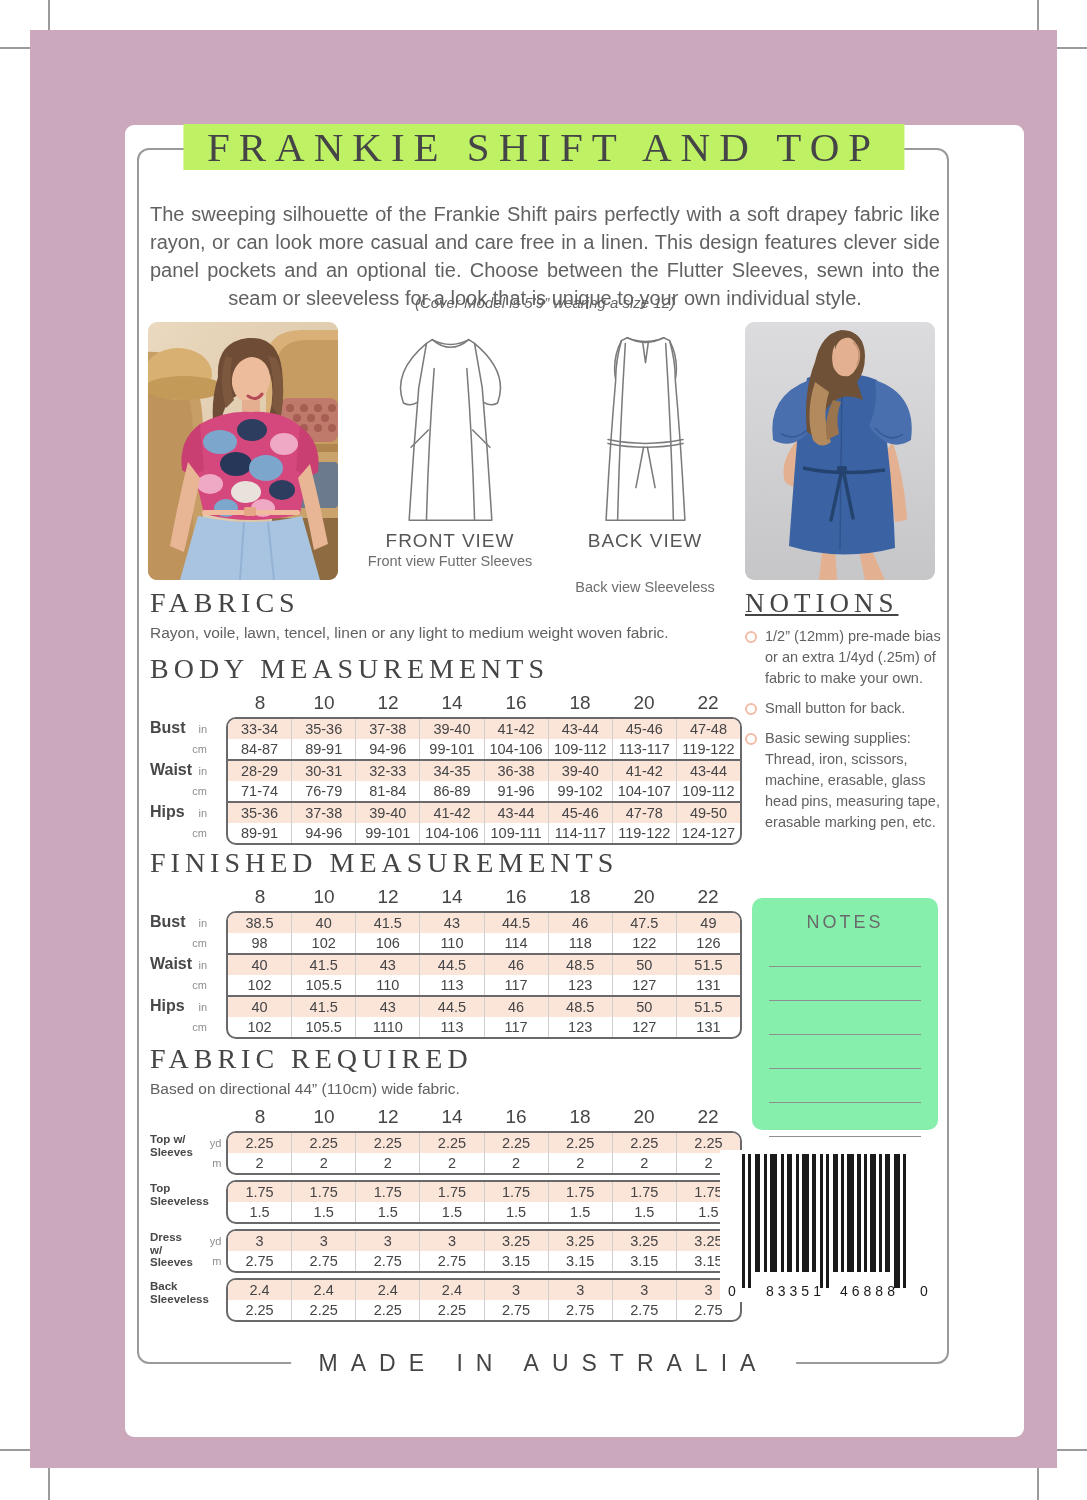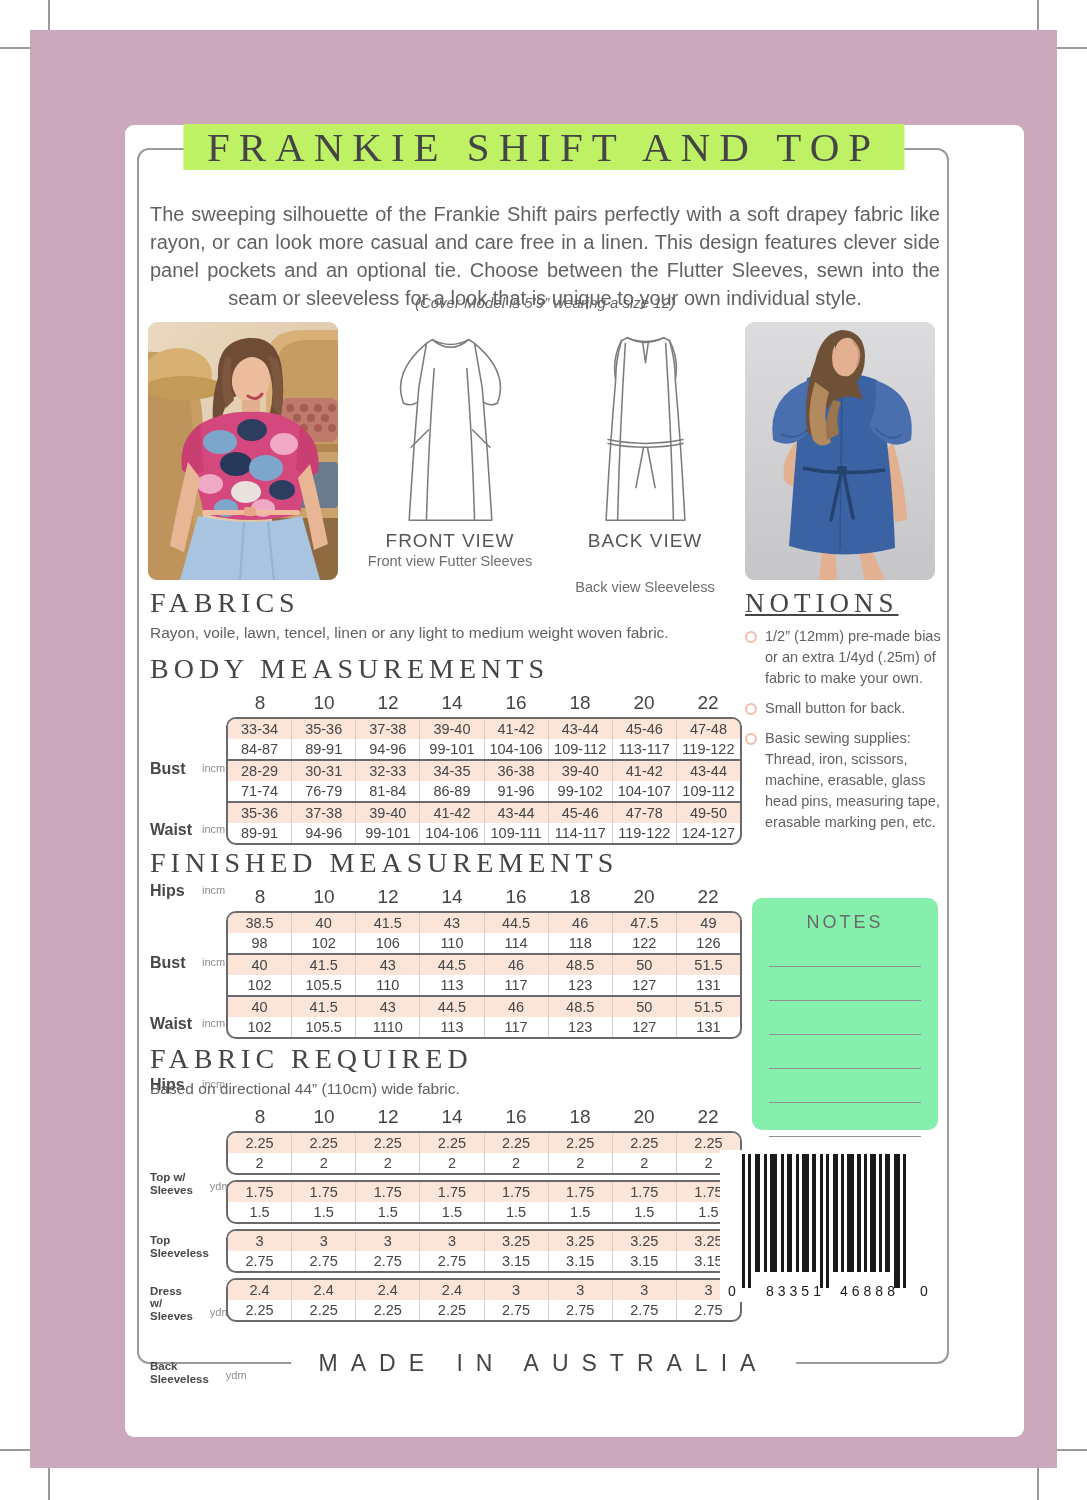--- a/index.html
+++ b/index.html
@@ -36,26 +36,26 @@
   .sec-body{top:652px;} .sec-finished{top:846px;} .sec-fabric{top:1042px;}
   .subtitle{font-size:15.5px;color:#616163;margin:2px 0 0 0;line-height:22px;}
   
   .mtable{width:592px;margin-top:6px;}
   .mhead{display:flex;margin-bottom:3px;}
   .mhead-spacer{width:76px;}
   .mhead-sizes{flex:1;display:flex;padding:0 2px;}
   .mhead-cell{flex:1;text-align:center;font-size:19px;color:#454547;}
   .mbodyrow{display:flex;}
   .mlabels{width:76px;box-sizing:border-box;padding-top:2px;}
-  .mglabel{height:40px;display:flex;align-items:flex-end;margin-top:19px;}
+  .mglabel{height:40px;display:flex;align-items:flex-start;}
   .mglabel + .mglabel{border-top:2px solid transparent;}
   .mglabel.sepLab{height:44px;margin-bottom:5px;border-top:none;gap:17px;}
   .mglabel-name{flex:1;font-size:16px;font-weight:700;color:#48484a;}
   .mglabel-name.small{font-size:11.5px;line-height:12.5px;font-weight:700;color:#48484a;}
-  .munits{width:20px;display:flex;flex-direction:row;align-items:flex-end;padding-right:4px;}
+  .munits{width:20px;display:flex;flex-direction:column;align-items:flex-end;padding-right:19px;}
   .munit{height:20px;line-height:20px;font-size:11px;color:#8e8e90;}
   .mboxcol{flex:1;}
   .mbox{border:2px solid #69696b;border-radius:10px;overflow:hidden;background:#fff;}
   .mbox.sepbox{margin-bottom:5px;}
   .mgroup + .mgroup{border-top:2px solid #69696b;}
   .mrow{display:flex;}
   .mrow.shaded{background:#fbe5d8;}
   .mcell{flex:1;height:20px;line-height:20px;text-align:center;font-size:14.5px;color:#454547;}
   .mcell + .mcell{border-left:1.5px solid #cfcfcf;}
   

